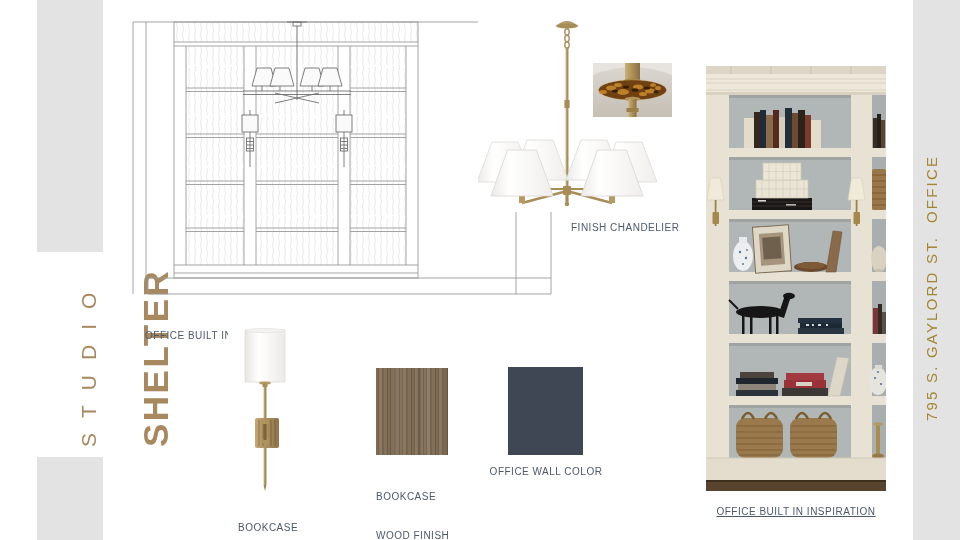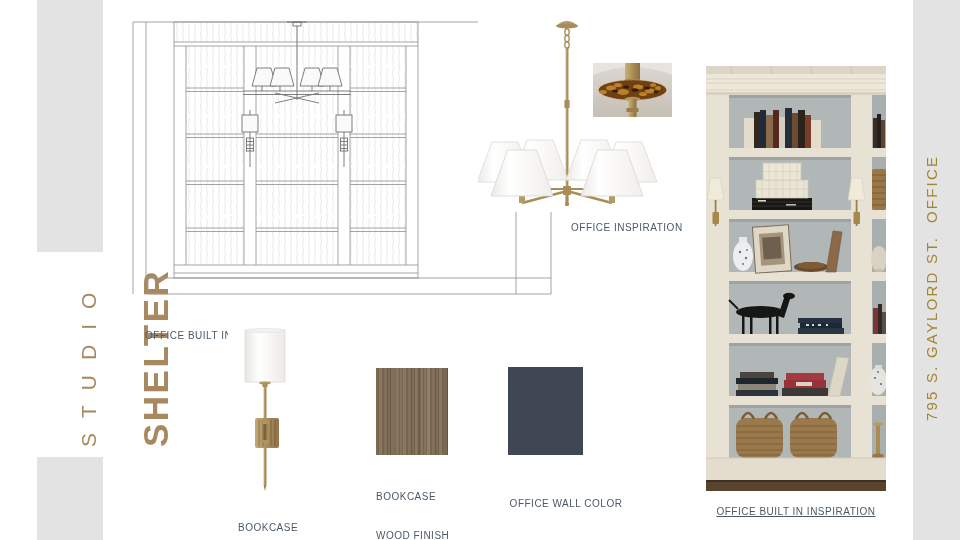--- a/index.html
+++ b/index.html
@@ -238,21 +238,21 @@
     <ellipse cx="54" cy="25" rx="3" ry="1.5"></ellipse>
         <ellipse cx="33" cy="24" rx="3" ry="1.5"></ellipse>
     <ellipse cx="63" cy="29" rx="2.5" ry="1.4"></ellipse>
   </g>
   <ellipse cx="39.5" cy="27" rx="34" ry="10" fill="none" stroke="#d9b06a" stroke-width="0.6" opacity="0.5"></ellipse>
   <ellipse cx="39.5" cy="36" rx="8" ry="2.2" fill="#b3945c"></ellipse>
   <rect x="35.5" y="36" width="8" height="18" fill="url(#bv3)"></rect>
   <rect x="33.5" y="45" width="12" height="4" fill="#9a7e48"></rect>
 </svg>
 </div>
-<div class="label" style="left: 571px; top: 221px; color: rgb(75, 89, 104);">OFFICE INSPIRATION</div>
+<div class="label" style="left: 571px; top: 221px; color: rgb(75, 89, 104);">FINISH CHANDELIER</div>
 
 <div class="photo" style="left:228px;top:325px;width:76px;height:170px;">
 <svg width="76" height="170" viewBox="0 0 76 170">
   <defs>
     <linearGradient id="scsh" x1="0" y1="0" x2="1" y2="0">
       <stop offset="0" stop-color="#e8e6e2"></stop>
           <stop offset="0.35" stop-color="#ffffff"></stop>
           <stop offset="1" stop-color="#eceae6"></stop>
     </linearGradient>
     <linearGradient id="bv2" x1="0" y1="0" x2="1" y2="0">
@@ -288,21 +288,21 @@
   
 </div>
 
 <div id="wood-swatch" class="swatch" style="left:376px;top:368px;width:72px;height:87px;"></div>
 <div class="label" style="left: 376px; top: 464px; color: rgb(75, 89, 104);">
   <div>BOOKCASE</div>
   <div>WOOD FINISH</div>
 </div>
 
 <div id="wall-swatch" class="swatch" style="left: 508px; top: 367px; width: 75px; height: 88px; background: rgb(63, 71, 84);"></div>
-<div class="label center" style="left: 508px; top: 465px; width: 116px; color: rgb(75, 89, 104); margin-top: 32px;">OFFICE WALL COLOR</div>
+<div class="label center" style="left: 488px; top: 465px; width: 116px; color: rgb(75, 89, 104);">OFFICE WALL COLOR</div>
 
 <div class="photo" style="left:706px;top:66px;width:180px;height:425px;">
 <svg width="180" height="425" viewBox="0 0 180 425">
   <rect width="180" height="425" fill="#e8e2d4"></rect>
 
   <rect width="180" height="8" fill="#ddd6c6"></rect>
   <g stroke="#cac3b1" stroke-width="1">
         <path d="M25,0 V8 M65,0 V8 M105,0 V8 M145,0 V8"></path>
       </g>
   <rect y="8" width="180" height="18" fill="#eee8da"></rect>

